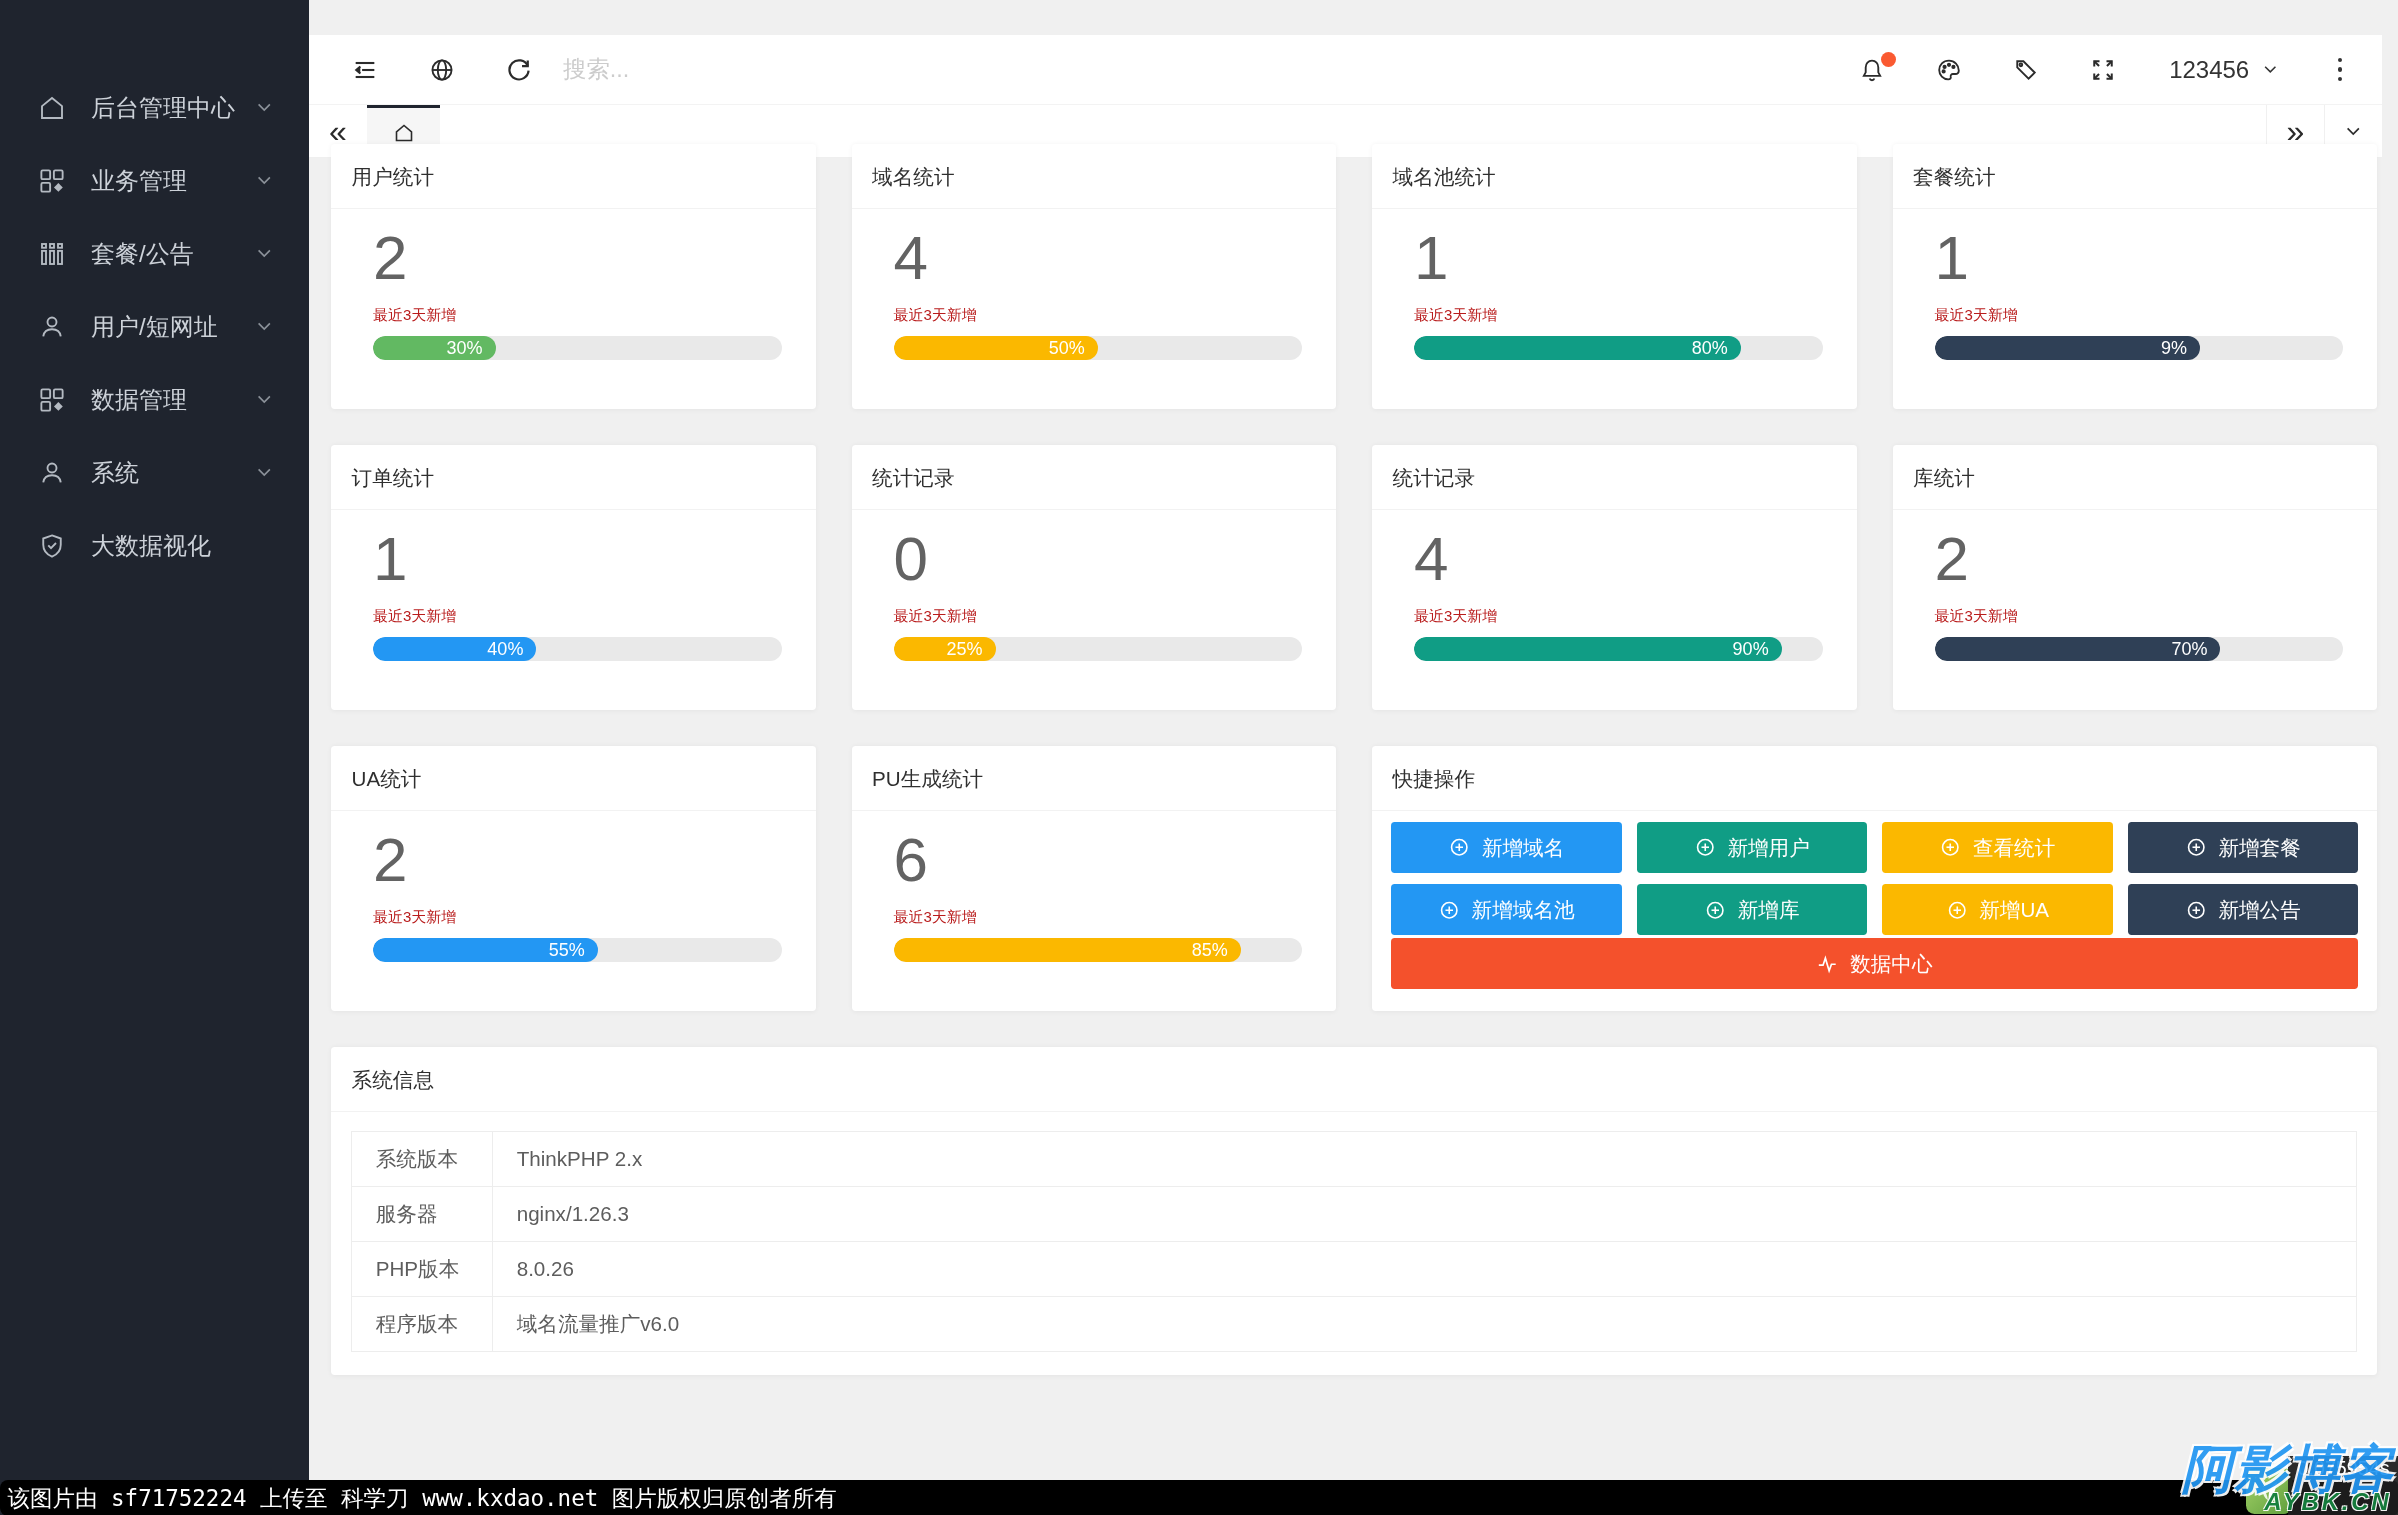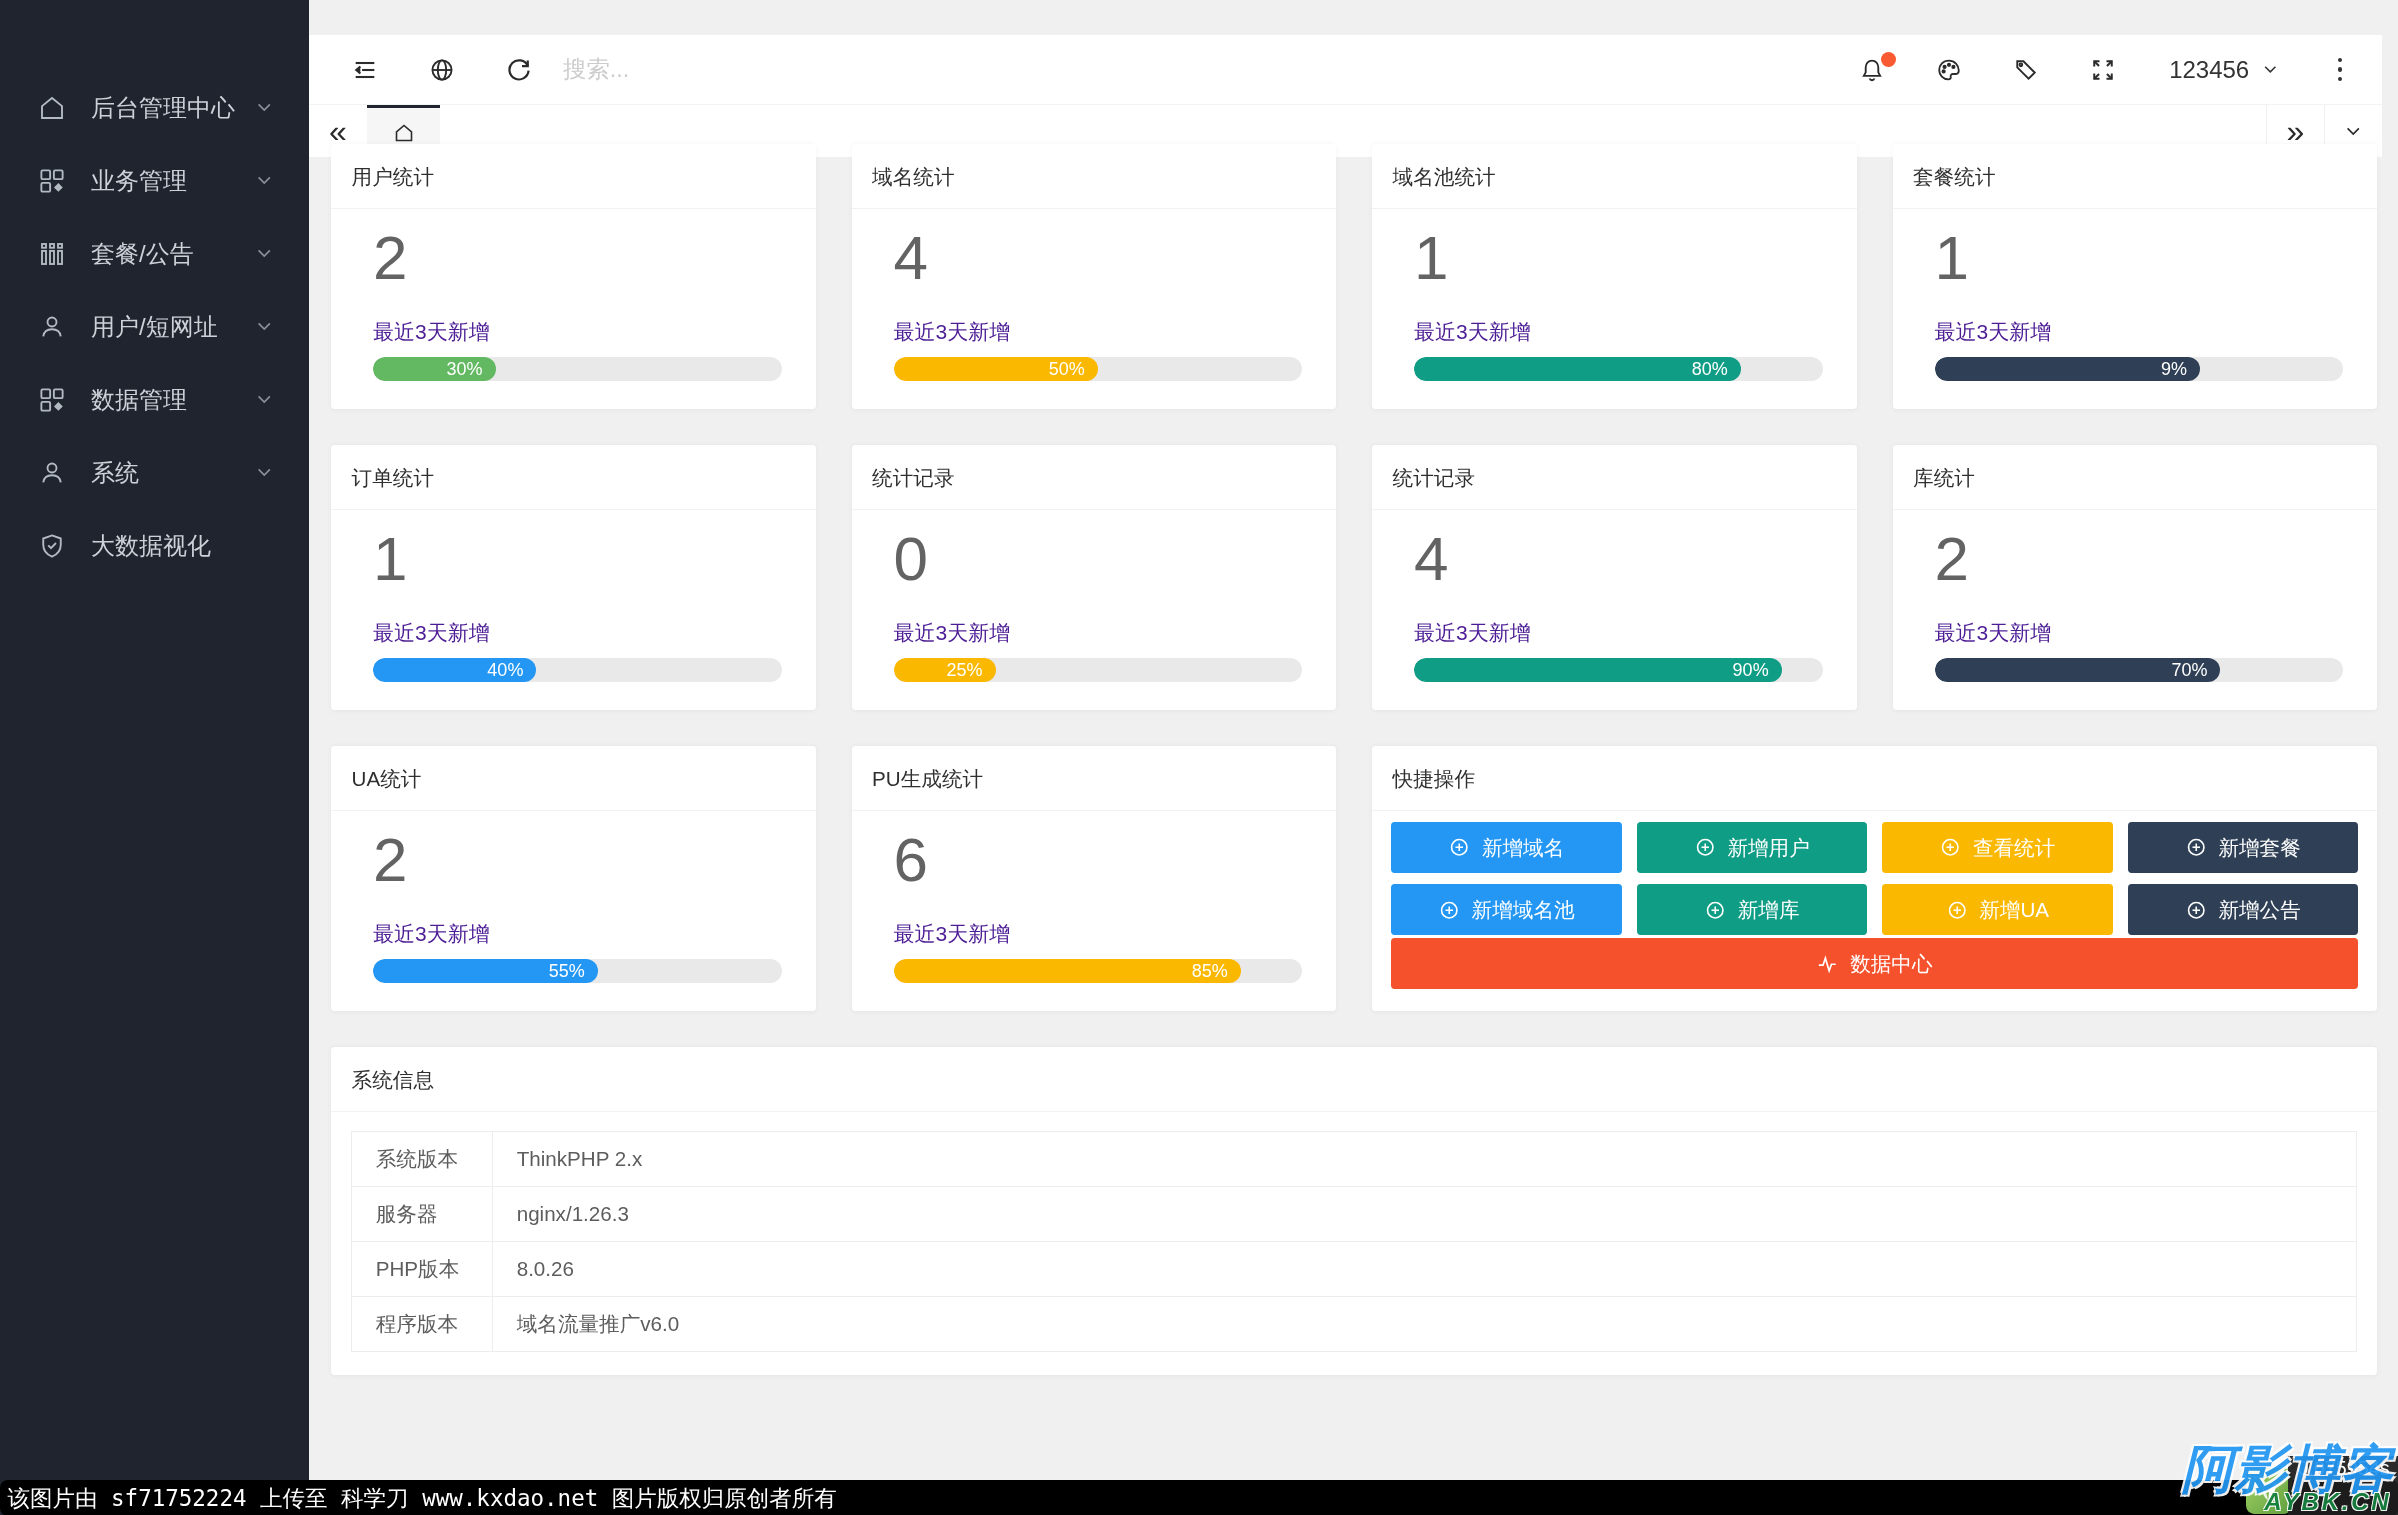--- a/index.html
+++ b/index.html
@@ -39,21 +39,21 @@
   .tab-right { width:58px; border-left:0.9px solid #f0f0f0; display:flex; align-items:center; justify-content:center; font-size:32px; color:#2b2b2b; cursor:pointer; }
   .tab-right svg { width:22.5px; height:22.5px; }
 
   
   .content { position:absolute; left:331px; top:144px; width:2046px; display:grid;
              grid-template-columns:repeat(4,1fr); grid-template-rows:265px 265px 265px auto; gap:36px; }
   .card { background:#fff; border-radius:3.7px; box-shadow:0 0.9px 5.6px rgba(0,0,0,.05); overflow:hidden; }
   .card-head { height:65px; line-height:65px; padding:0 20.6px; font-size:20.6px; color:#2f2f2f; border-bottom:0.9px solid #f2f2f2; white-space:nowrap; }
   .stat-body { padding:13px 34px 0 42px; }
   .stat-num { font-size:62px; color:#636363; line-height:1.15; }
-  .stat-sub { font-size:21px; color:#4c1d95; margin-top:25px; }
+  .stat-sub { font-size:15px; color:#b91c1c; margin-top:13px; }
   .progress { margin-top:11.2px; height:24px; border-radius:12px; background:#e9e9e9; overflow:hidden; }
   .progress-fill { height:24px; border-radius:12px; display:flex; align-items:center; justify-content:flex-end; padding-right:13px; }
   .progress-fill span { color:#fff; font-size:18px; }
 
   
   .qa-card { grid-column:3 / 5; }
   .qa-body { padding:11.2px 19px; }
   .qa-grid { display:grid; grid-template-columns:repeat(4,1fr); gap:11.2px 15px; }
   .qa-btn { height:51px; border:none; border-radius:3.7px; color:#fff; font-size:20.6px; display:flex; align-items:center; justify-content:center; gap:11.2px; cursor:pointer; font-family:inherit; }
   .qa-btn svg { width:22.5px; height:22.5px; }

